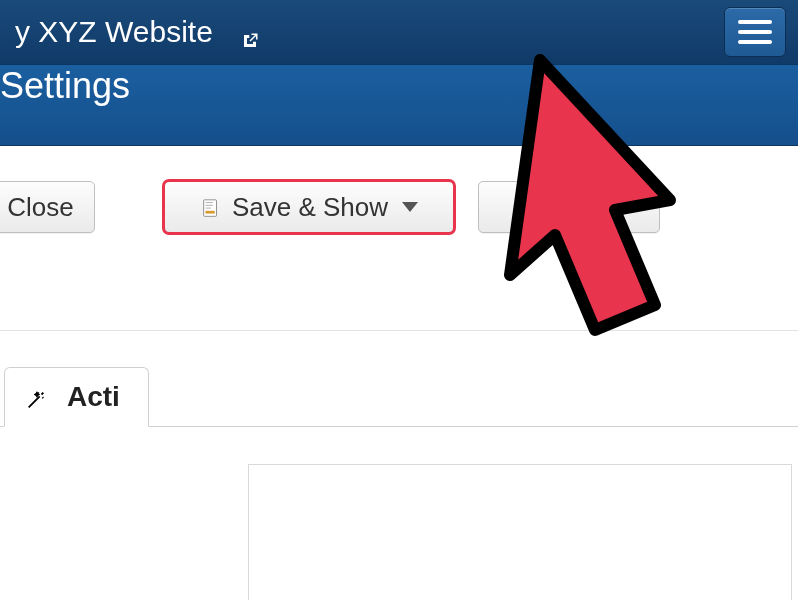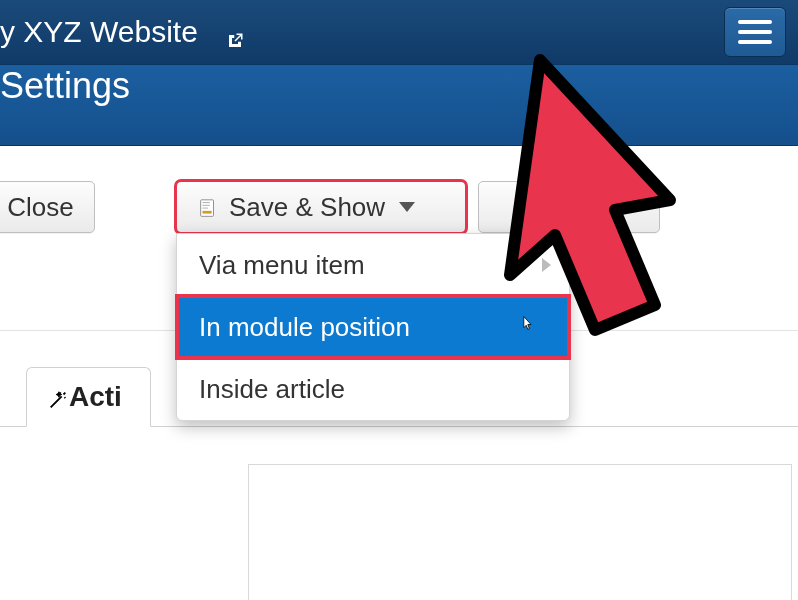--- a/index.html
+++ b/index.html
@@ -10,21 +10,21 @@
     background: linear-gradient(to bottom, #1a4a7a 0%, #103a68 100%);
     display: flex;
     align-items: center;
     justify-content: space-between;
     padding: 0 12px 0 0;
     color: #fff;
   }
   .topbar-title {
     font-size: 30px;
     font-weight: 400;
-    padding-left: 0;
+    padding-left: 15px;
     display: flex;
     align-items: center;
     gap: 28px;
   }
   .ext-icon { width: 18px; height: 18px; display: inline-block; }
   .hamburger {
     width: 62px; height: 50px;
     background: linear-gradient(to bottom, #2b6aa8 0%, #1f5a94 100%);
     border: 1px solid #0b2f52;
     border-radius: 6px;
@@ -54,21 +54,21 @@
   .btn {
     display: inline-flex; align-items: center; gap: 10px;
     height: 52px; padding: 0 20px;
     font-size: 26px; color: #333;
     background: linear-gradient(to bottom, #fdfdfd 0%, #eaeaea 100%);
     border: 1px solid #bfbfbf; border-radius: 5px;
     cursor: pointer;
     box-shadow: 0 1px 0 rgba(0,0,0,.05);
   }
   .btn-saveclose { position: absolute; left: -60px; top: 35px; border-top-left-radius:0; border-bottom-left-radius:0;}
-  .btn-saveshow { position: absolute; left: 176px; top: 35px; width: 290px; }
+  .btn-saveshow { position: absolute; left: 164px; top: 35px; width: 290px; justify-content: center; }
   .btn-close2  { position: absolute; left: 478px; top: 35px; width: 182px; padding-left: 90px; text-align:right;}
   
   .highlight-red { outline: 3px solid #e8344d; outline-offset: -1px; }
   
   .caret { width:0; height:0; border-left:8px solid transparent; border-right:8px solid transparent; border-top:10px solid #555; display:inline-block; margin-left:4px;}
   
   .doc-icon { width:22px; height:22px; display:inline-block; }
   
   .dropdown {
     position: absolute;
@@ -106,27 +106,27 @@
   }
   .divider { border-top: 1px solid #e3e3e3; margin-top: 54px; }
   .tabbar {
     margin-top: 34px;
     border-bottom: 1px solid #d0d0d0;
     height: 62px;
     display: flex; align-items: flex-end;
   }
   .tab {
     height: 60px;
-    display: flex; align-items: center; gap: 0;
+    display: flex; align-items: center; gap: 20px;
     padding: 0 28px 0 20px;
     font-size: 28px; font-weight: 700; color: #222;
     background: #fff;
     border: 1px solid #d0d0d0; border-bottom: 1px solid #fff;
     border-radius: 6px 6px 0 0;
-    margin-left: 26px;
+    margin-left: 4px;
     position: relative; top: 1px;
   }
   .wand-icon { width:22px; height:22px; }
   
   .panel-outline {
     position: absolute;
     left: 248px; top: 198px;
     width: 544px; height: 150px;
     border: 1px solid #d9d9d9;
     border-bottom: none;
@@ -178,37 +178,20 @@
         </svg>
     </span>
     <span>Save &amp; Show</span>
     <span class="caret"></span>
   </div>
 
   <div class="btn btn-close2">
     <span>se</span>
   </div>
 
-  <div class="dropdown">
-    <div class="dropdown-item">
-      <span>Via menu item</span>
-      <span class="submenu-arrow"></span>
-    </div>
-    <div class="dropdown-item selected highlight-red">
-      <span>In module position</span>
-      <span class="cursor-icon">
-        <svg viewBox="0 0 20 24" width="16" height="20">
-            <path fill="#fff" stroke="#000" stroke-width="1" d="M6 2v14l3-3 2 5 2-1-2-5h4z"></path>
-          </svg>
-      </span>
-    </div>
-    <div class="dropdown-item">
-      <span>Inside article</span>
-    </div>
-  </div>
 </div>
 
 <div class="content-area">
   <div class="divider"></div>
   <div class="tabbar">
     <div class="tab">
       <span class="wand-icon">
         <svg viewBox="0 0 24 24" width="22" height="22">
             <path stroke="#000" stroke-width="2" fill="none" d="M4 20L16 8m2-2l2-2M14 4l1 1M19 9l1 1M10 4l0 0M20 14l0 0"></path>
             <path stroke="#000" d="M13 3l1 2 2 1-2 1-1 2-1-2-2-1 2-1z" fill="#000"></path>

